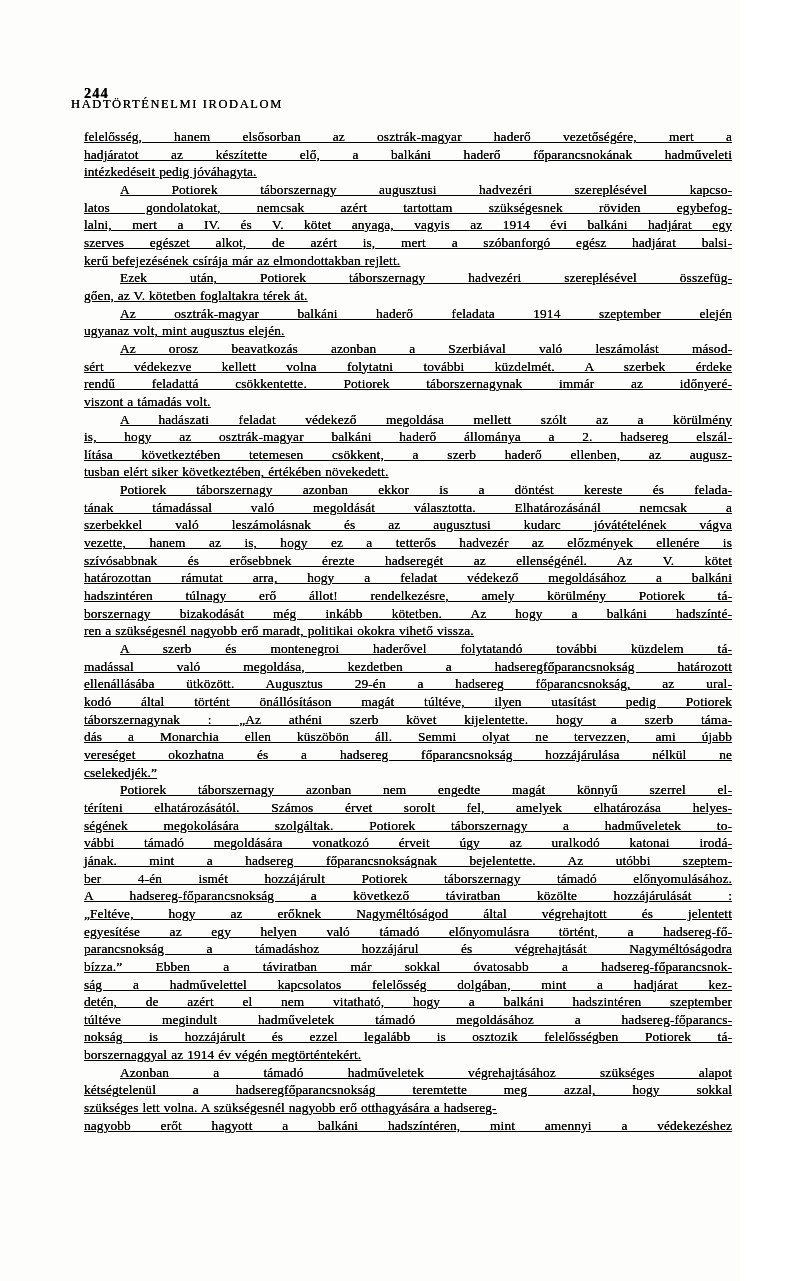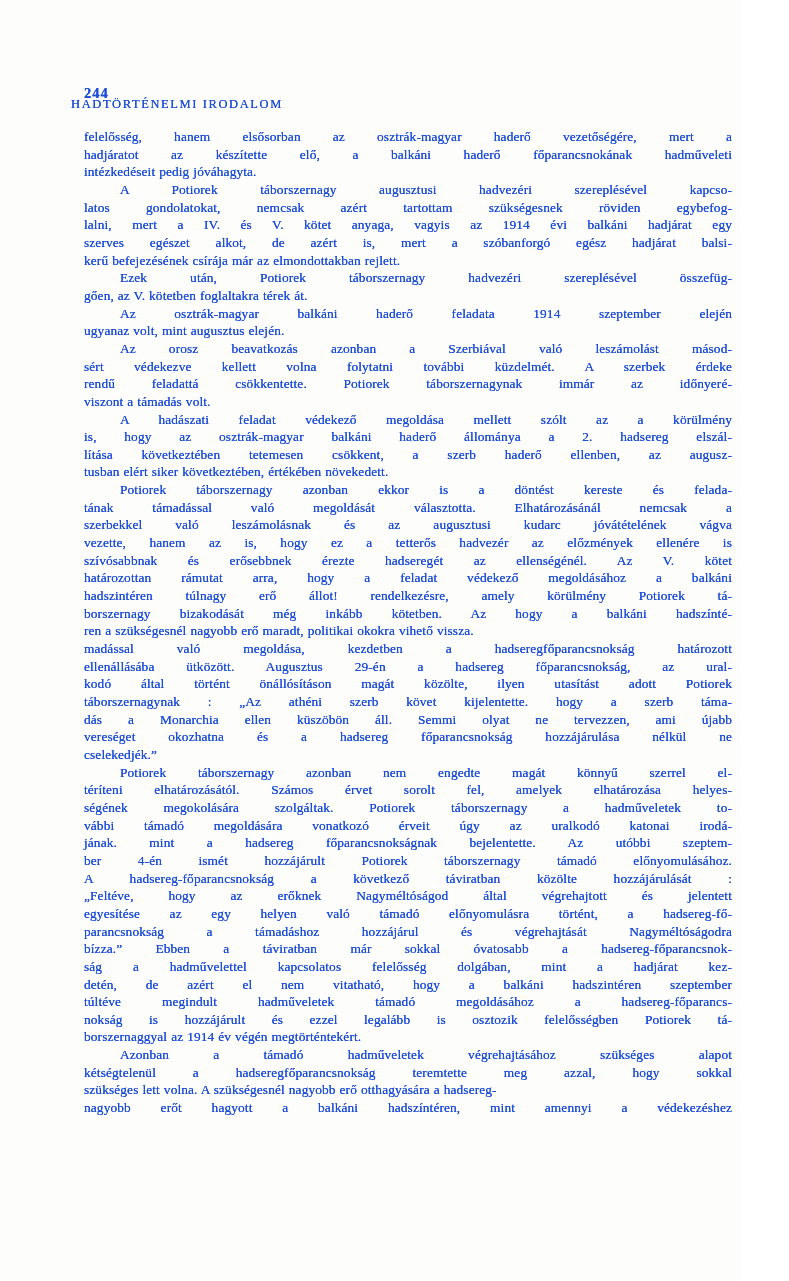--- a/index.html
+++ b/index.html
@@ -2,21 +2,21 @@
 <html><head>
 <meta charset="utf-8">
 <style>
   html, body { margin: 0; padding: 0; background: #ffffff; }
   .page {
     position: relative;
     width: 740px;
     height: 1281px;
     background: #fdfdfb;
     font-family: "Liberation Serif", serif;
-    color: #1d4ed8;
+    color: #000000;
     overflow: hidden;
   }
   .page-header {
     position: absolute;
     top: 85px;
     left: 84px;
     width: 648px;
     height: 18px;
   }
   .pagenum {
@@ -38,20 +38,21 @@
     text-shadow: 0 0 0.4px currentColor;
   }
   .page-body {
     position: absolute;
     top: 128px;
     left: 84px;
     width: 648px;
     font-size: 13.4px;
     line-height: 17.65px;
     text-shadow: 0 0 0.45px currentColor;
+    text-decoration: underline;
   }
   .para { margin: 0; padding: 0; }
   .line {
     text-align: justify;
     text-align-last: justify;
     word-spacing: 0.5px;
     letter-spacing: 0.1px;
   }
   .line.last { text-align-last: left; }
   .line.first-indent { text-indent: 36px; }
@@ -110,23 +111,24 @@
         <div class="line">tának támadással való megoldását választotta. Elhatározásánál nemcsak a</div>
         <div class="line">szerbekkel való leszámolásnak és az augusztusi kudarc jóvátételének vágva</div>
         <div class="line">vezette, hanem az is, hogy ez a tetterős hadvezér az előzmények ellenére is</div>
         <div class="line">szívósabbnak és erősebbnek érezte hadseregét az ellenségénél. Az V. kötet</div>
         <div class="line">határozottan rámutat arra, hogy a feladat védekező megoldásához a balkáni</div>
         <div class="line">hadszintéren túlnagy erő állot! rendelkezésre, amely körülmény Potiorek tá-</div>
         <div class="line">borszernagy bizakodását még inkább kötetben. Az hogy a balkáni hadszínté-</div>
         <div class="line last">ren a szükségesnél nagyobb erő maradt, politikai okokra vihető vissza.</div>
       </div>
       <div class="para">
+        <div class="line first-indent">A szerb és montenegroi haderővel folytatandó további küzdelem tá-</div>
         <div class="line">madással való megoldása, kezdetben a hadseregfőparancsnokság határozott</div>
         <div class="line">ellenállásába ütközött. Augusztus 29-én a hadsereg főparancsnokság, az ural-</div>
-        <div class="line">kodó által történt önállósításon magát közölte, ilyen utasítást adott Potiorek</div>
+        <div class="line">kodó által történt önállósításon magát túltéve, ilyen utasítást pedig Potiorek</div>
         <div class="line">táborszernagynak : „Az athéni szerb követ kijelentette. hogy a szerb táma-</div>
         <div class="line">dás a Monarchia ellen küszöbön áll. Semmi olyat ne tervezzen, ami újabb</div>
         <div class="line">vereséget okozhatna és a hadsereg főparancsnokság hozzájárulása nélkül ne</div>
         <div class="line last">cselekedjék.”</div>
       </div>
       <div class="para">
         <div class="line first-indent">Potiorek táborszernagy azonban nem engedte magát könnyű szerrel el-</div>
         <div class="line">téríteni elhatározásától. Számos érvet sorolt fel, amelyek elhatározása helyes-</div>
         <div class="line">ségének megokolására szolgáltak. Potiorek táborszernagy a hadműveletek to-</div>
         <div class="line">vábbi támadó megoldására vonatkozó érveit úgy az uralkodó katonai irodá-</div>

